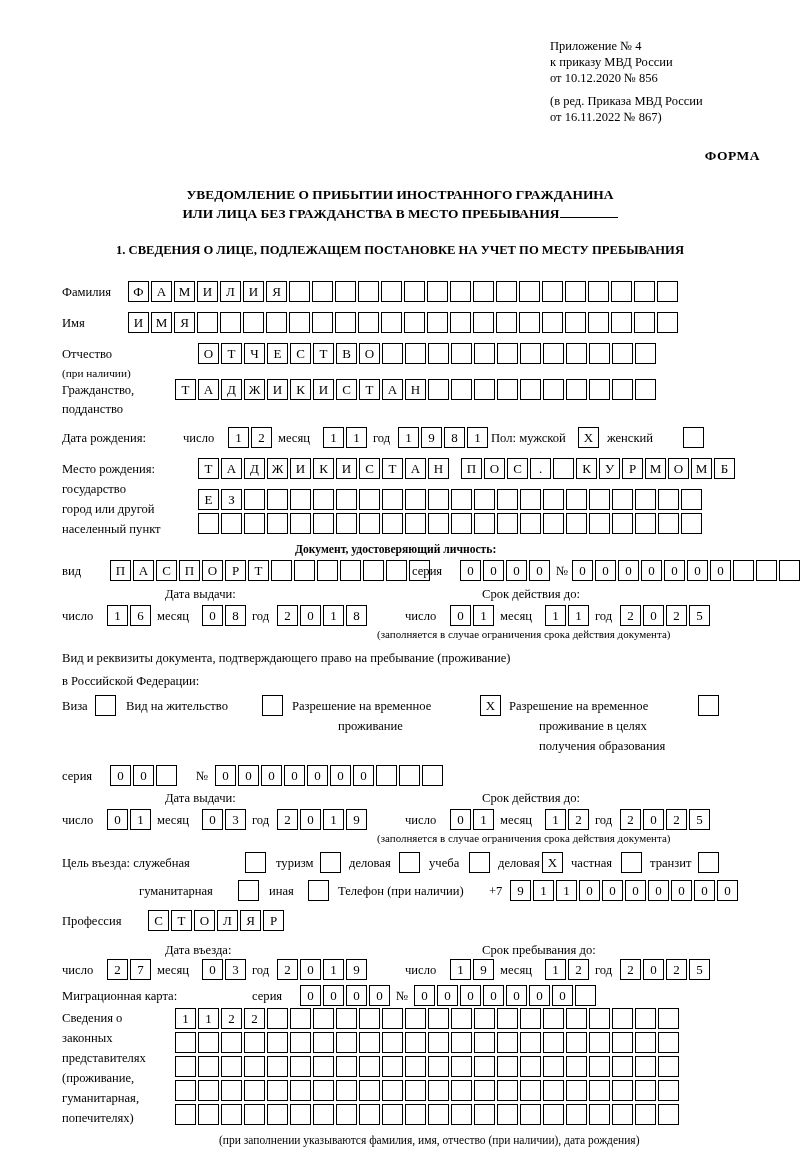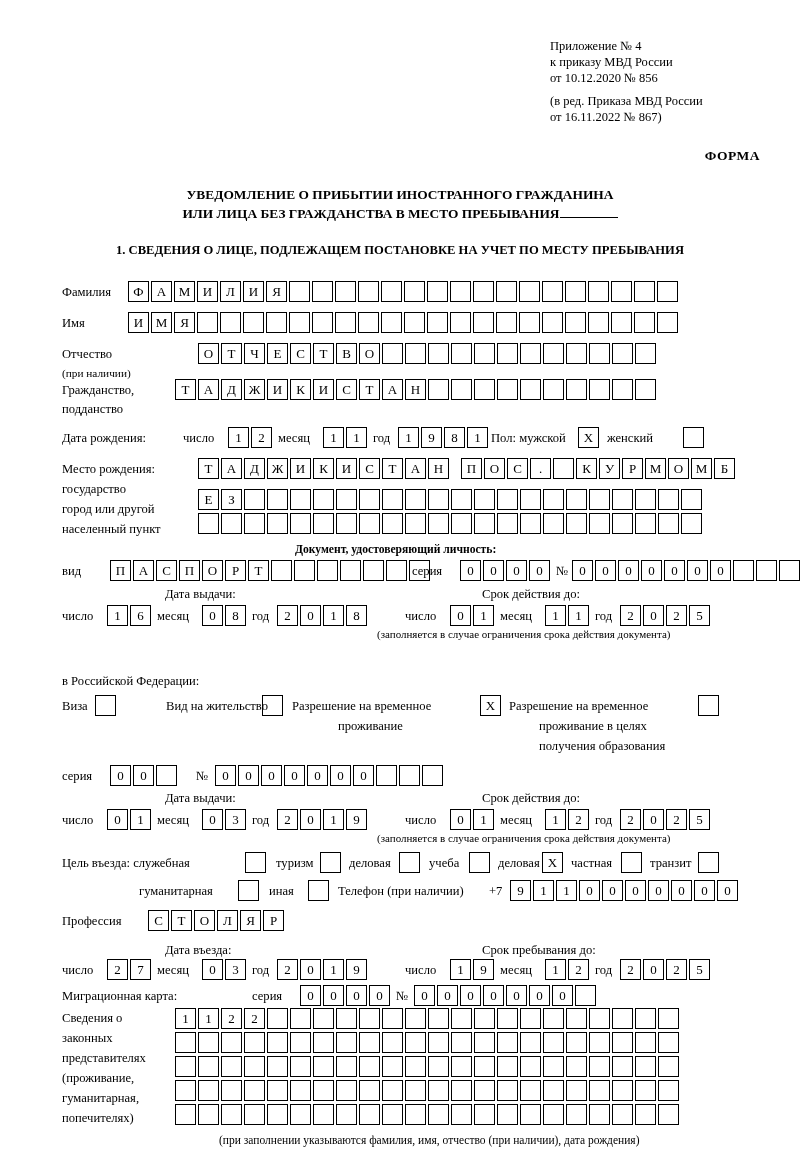--- a/index.html
+++ b/index.html
@@ -412,25 +412,26 @@
   <div class="lbl" style="top:609px; left:595px;">год</div>
   <div class="boxes" id="doc-valid-year" style="top:605px; left:620px;">
       <div class="cell">2</div>
       <div class="cell">0</div>
       <div class="cell">2</div>
       <div class="cell">5</div>
     </div>
 
   <div class="footnote" style="top:628px; left:377px;">(заполняется в случае ограничения срока действия документа)</div>
 
+  <div class="lbl" style="top:651px; left:62px;">Вид и реквизиты документа, подтверждающего право на пребывание (проживание)</div>
   <div class="lbl" style="top:674px; left:62px;">в Российской Федерации:</div>
 
   <div class="lbl" style="top:699px; left:62px;">Виза</div>
   <div class="box1" id="visa-mark" style="top:695px; left:95px;"></div>
-  <div class="lbl" style="top:699px; left:126px;margin-left:40px;">Вид на жительство</div>
+  <div class="lbl" style="top:699px; left:126px;">Вид на жительство</div>
   <div class="box1" id="residence-mark" style="top:695px; left:262px;"></div>
   <div class="lbl" style="top:699px; left:292px;">Разрешение на временное</div>
   <div class="lbl" style="top:719px; left:338px;">проживание</div>
   <div class="box1" id="temp-residence-mark" style="top:695px; left:480px;">Х</div>
   <div class="lbl" style="top:699px; left:509px;">Разрешение на временное</div>
   <div class="lbl" style="top:719px; left:539px;">проживание в целях</div>
   <div class="lbl" style="top:739px; left:539px;">получения образования</div>
   <div class="box1" id="edu-residence-mark" style="top:695px; left:698px;"></div>
 
   <div class="lbl" style="top:769px; left:62px;">серия</div>

